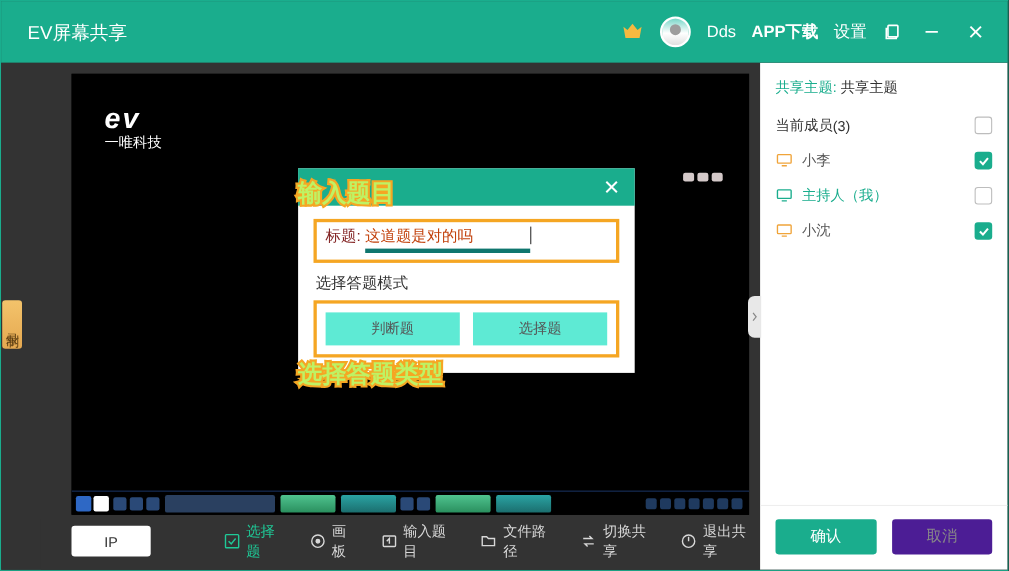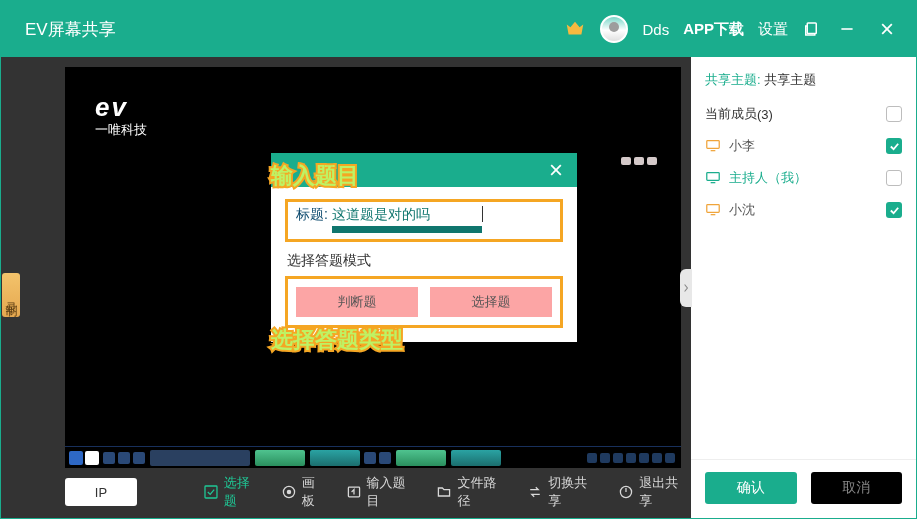--- a/index.html
+++ b/index.html
@@ -42,26 +42,26 @@
   .tb-tray span { width: 10px; height: 10px; background: #1f3a5f; border-radius: 2px; }
 
   
   .dialog { position: absolute; left: 206px; top: 86px; width: 306px; background: #fff; box-shadow: 0 2px 12px rgba(0,0,0,.3); }
   .dlg-head { height: 34px; background: #1aad8d; display: flex; align-items: center; justify-content: flex-end; padding-right: 10px; }
   .dlg-close { width: 22px; height: 22px; display: flex; align-items: center; justify-content: center; cursor: pointer; }
   .dlg-body { padding: 12px 14px 14px; }
   .field-wrap { border: 3px solid #f5a623; padding: 4px 8px 6px; }
   .field-wrap.btns { padding: 8px; display: flex; gap: 12px; justify-content: center; margin-top: 6px; }
   .ti-row { display: flex; font-size: 14px; align-items: baseline; }
-  .ti-row .lab { color: #0c4a6e; margin-right: 4px; }
-  .ti-row .val { color: #0f766e; border-bottom: 7px solid #0f766e; min-width: 150px; padding-bottom: 2px; position: relative; }
+  .ti-row .lab { color: #7f1d1d; margin-right: 4px; }
+  .ti-row .val { color: #c2410c; border-bottom: 4px solid #0f766e; min-width: 150px; padding-bottom: 2px; position: relative; }
   .caret { position: absolute; right: -1px; top: 0; width: 1px; height: 16px; background: #333; animation: blink 1s infinite; }
   @keyframes blink { 50% { opacity: 0; } }
   .mode-label { font-size: 14px; color: #333; margin: 10px 0 2px 2px; }
-  .opt-btn { flex: 1; height: 30px; background: #fca5a5; border: none; font-size: 13px; color: #555; cursor: pointer; }
+  .opt-btn { flex: 1; height: 30px; background: #5eead4; border: none; font-size: 13px; color: #555; cursor: pointer; }
 
   .callout { position: absolute; font-size: 22px; font-weight: bold; color: #bef264; -webkit-text-stroke: 4px #f5a623; text-stroke: 4px #f5a623; paint-order: stroke fill; }
   .callout.c1 { left: 206px; top: 94px; }
   .callout.c2 { left: 206px; top: 258px; }
 
   .record-tab { position: absolute; left: 1px; top: 216px; width: 18px; height: 44px; background: linear-gradient(180deg, #f3c36b, #e5a850); border-radius: 3px; display: flex; flex-direction: column; align-items: center; justify-content: center; font-size: 12px; color: #5a3c12; }
 
   
   .bottom { height: 46px; background: #333333; display: flex; align-items: center; padding: 0 0 6px 28px; gap: 18px; }
   .ip-btn { width: 72px; height: 28px; background: #fff; border: none; border-radius: 3px; font-size: 13px; color: #333; cursor: pointer; }
@@ -81,21 +81,21 @@
   .member { display: flex; align-items: center; margin-top: 14px; font-size: 13px; }
   .member .micon { width: 16px; height: 14px; margin-right: 8px; }
   .member.host { color: #1aad8d; }
   .member .cb { margin-left: auto; width: 16px; height: 16px; border-radius: 3px; display: inline-flex; align-items: center; justify-content: center; }
   .cb.checked { background: #1aad8d; }
   .cb.checked svg { width: 11px; height: 11px; }
   .side-collapse { position: absolute; left: -11px; top: 46%; width: 12px; height: 38px; background: #e8e8e8; border-radius: 6px 0 0 6px; display: flex; align-items: center; justify-content: center; cursor: pointer; }
   .side-footer { padding: 12px 14px 14px; display: flex; gap: 14px; border-top: 1px solid #eee; }
   .sf-btn { flex: 1; height: 32px; border: none; border-radius: 3px; font-size: 14px; cursor: pointer; }
   .sf-ok { background: #1aad8d; color: #fff; }
-  .sf-cancel { background: #000000; color: #888; }
+  .sf-cancel { background: #4c1d95; color: #888; }
 </style>
 </head>
 <body>
 
 <div class="app">
 
   <div class="titlebar">
     <div class="title">EV屏幕共享</div>
     <div class="spacer"></div>
     <div class="tb-item crown">

